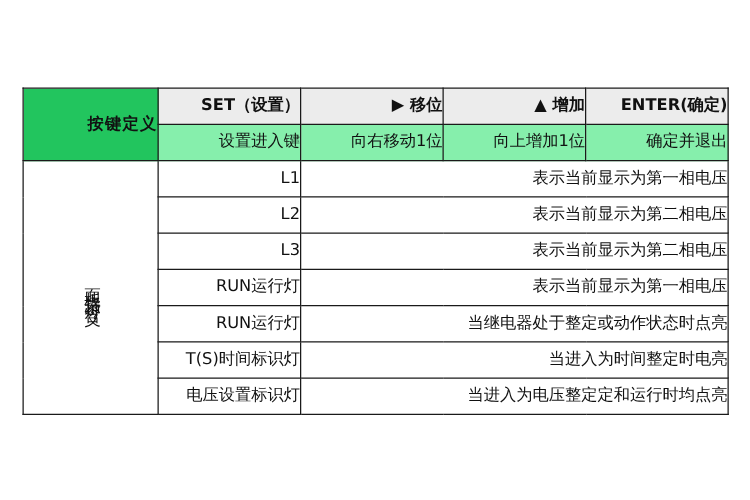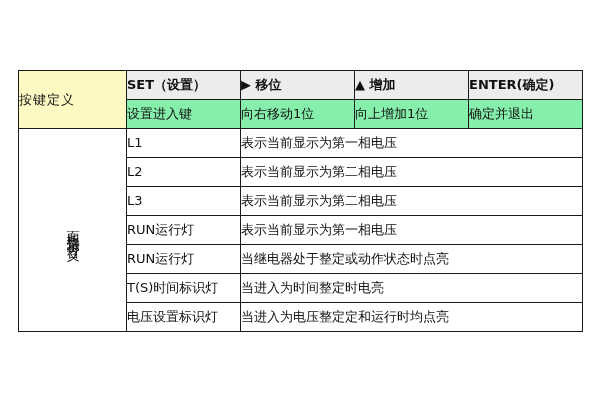--- a/index.html
+++ b/index.html
@@ -24,29 +24,29 @@
     width: 564px;
     border-collapse: collapse;
     table-layout: fixed;
     background: #ffffff;
   }
   table.spec td {
     border: 1px solid #1a1a1a;
     font-size: 13px;
     color: #111111;
     padding: 0;
-    text-align: left;
+    text-align: right;
     vertical-align: middle;
     line-height: 1.2;
     height: 28px;
     font-family: "DejaVu Sans", "Liberation Sans", sans-serif;
   }
   td.hdr-left {
-    background: #fef9c3;
-    font-weight: normal;
+    background: #22c55e;
+    font-weight: bold;
     font-size: 14px;
     letter-spacing: 1px;
   }
   td.hdr-top {
     background: #ececec;
     font-weight: bold;
     font-size: 14px;
   }
   td.hdr-sub {
     background: #86efac;

